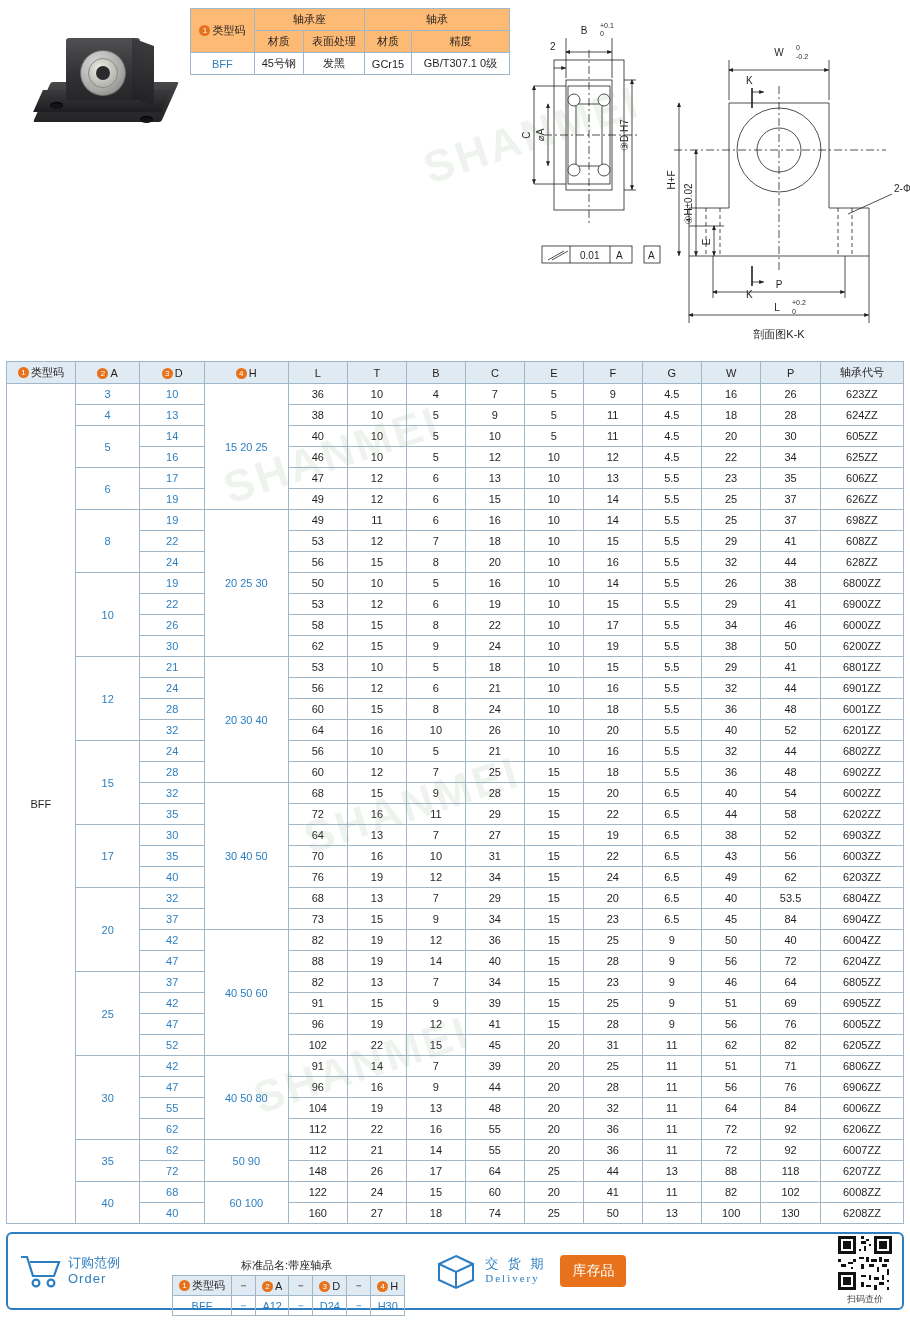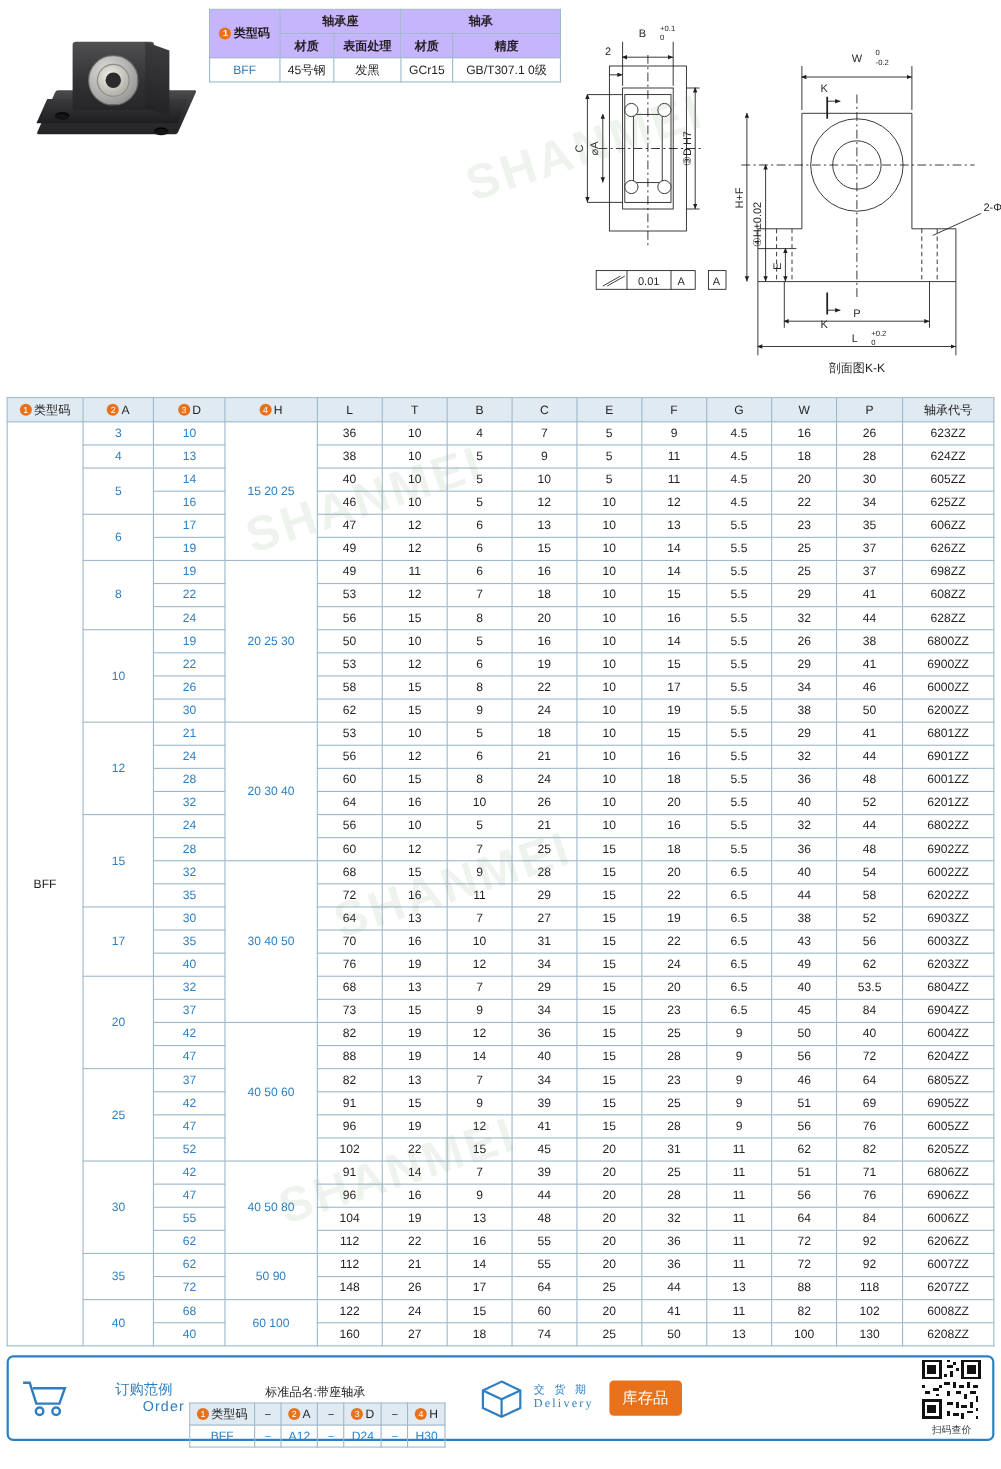--- a/index.html
+++ b/index.html
@@ -75,21 +75,21 @@
     border-collapse: collapse;
     width: 320px;
     font-size: 11px;
   }
   table.spec th, table.spec td {
     border: 1px solid #9fb7c9;
     text-align: center;
     padding: 3px 2px;
     height: 20px;
   }
-  table.spec thead th { background: #c4b5fd; font-weight: bold; }
+  table.spec thead th { background: #fdba74; font-weight: normal; }
   table.spec td { background: #ffffff; }
   table.spec td.code { color: #2d7fc1; }
   .circ {
     display: inline-block; width: 11px; height: 11px; line-height: 11px;
     border-radius: 50%; background: #e8721c; color: #fff;
     font-size: 8px; text-align: center; margin-right: 2px;
     vertical-align: 1px;
   }
 
   
@@ -128,45 +128,45 @@
   .footer {
     margin: 8px 6px 10px 6px;
     border: 2px solid #2d7fc1;
     border-radius: 6px;
     height: 78px;
     display: flex;
     align-items: center;
     padding: 0 10px;
     position: relative;
   }
-  .order-box { display: flex; align-items: center; width: 150px; justify-content: space-between; }
+  .order-box { display: flex; align-items: center; width: 150px; }
   .cart { width: 44px; height: 38px; position: relative; margin-right: 6px; }
   .order-label { line-height: 1.25; }
   .order-label .cn { color: #2d7fc1; font-size: 13px; }
-  .order-label .en { color: #2d7fc1; font-size: 13px; letter-spacing: 1px; margin-left: 25px; }
+  .order-label .en { color: #2d7fc1; font-size: 13px; letter-spacing: 1px; }
 
   table.order {
     border-collapse: collapse;
     font-size: 11px;
     margin-left: 4px;
   }
   table.order td, table.order th {
     border: 1px solid #9fb7c9;
     text-align: center;
     padding: 2px 6px;
     height: 20px;
   }
   table.order th { background: #dfeaf2; font-weight: normal; }
   table.order td.v { color: #2d7fc1; }
   .std-name { text-align: center; padding-bottom: 2px; margin-top: 32px; }
 
   .deliv { display: flex; align-items: center; margin-left: 30px; }
   .cube { width: 42px; height: 38px; margin-right: 8px; }
   .deliv-label { line-height: 1.25; color: #2d7fc1; }
-  .deliv-label .cn { font-size: 10px; letter-spacing: 3px; }
+  .deliv-label .cn { font-size: 13px; letter-spacing: 3px; }
   .deliv-label .en { font-size: 11px; letter-spacing: 2px; font-family: Liberation Serif, serif; }
   .stock {
     margin-left: 14px;
     background: #e8721c;
     color: #fff;
     padding: 7px 12px;
     border-radius: 4px;
     font-size: 14px;
   }
   .qr-wrap { margin-left: auto; text-align: center; }

